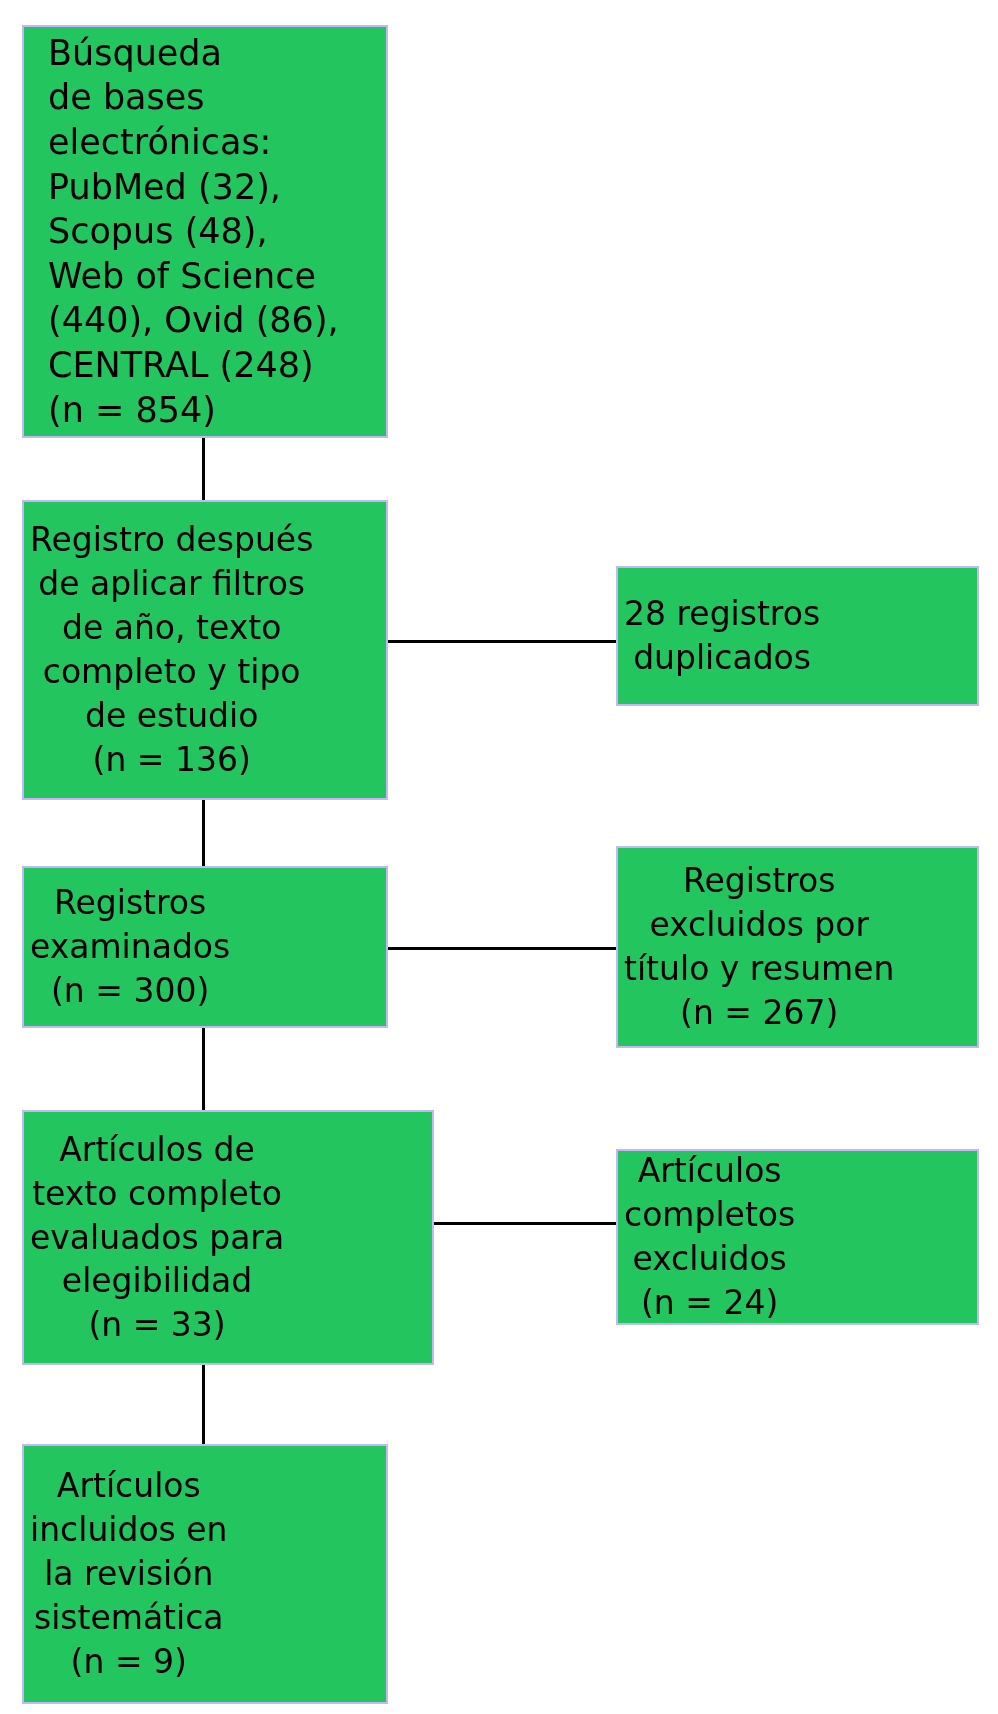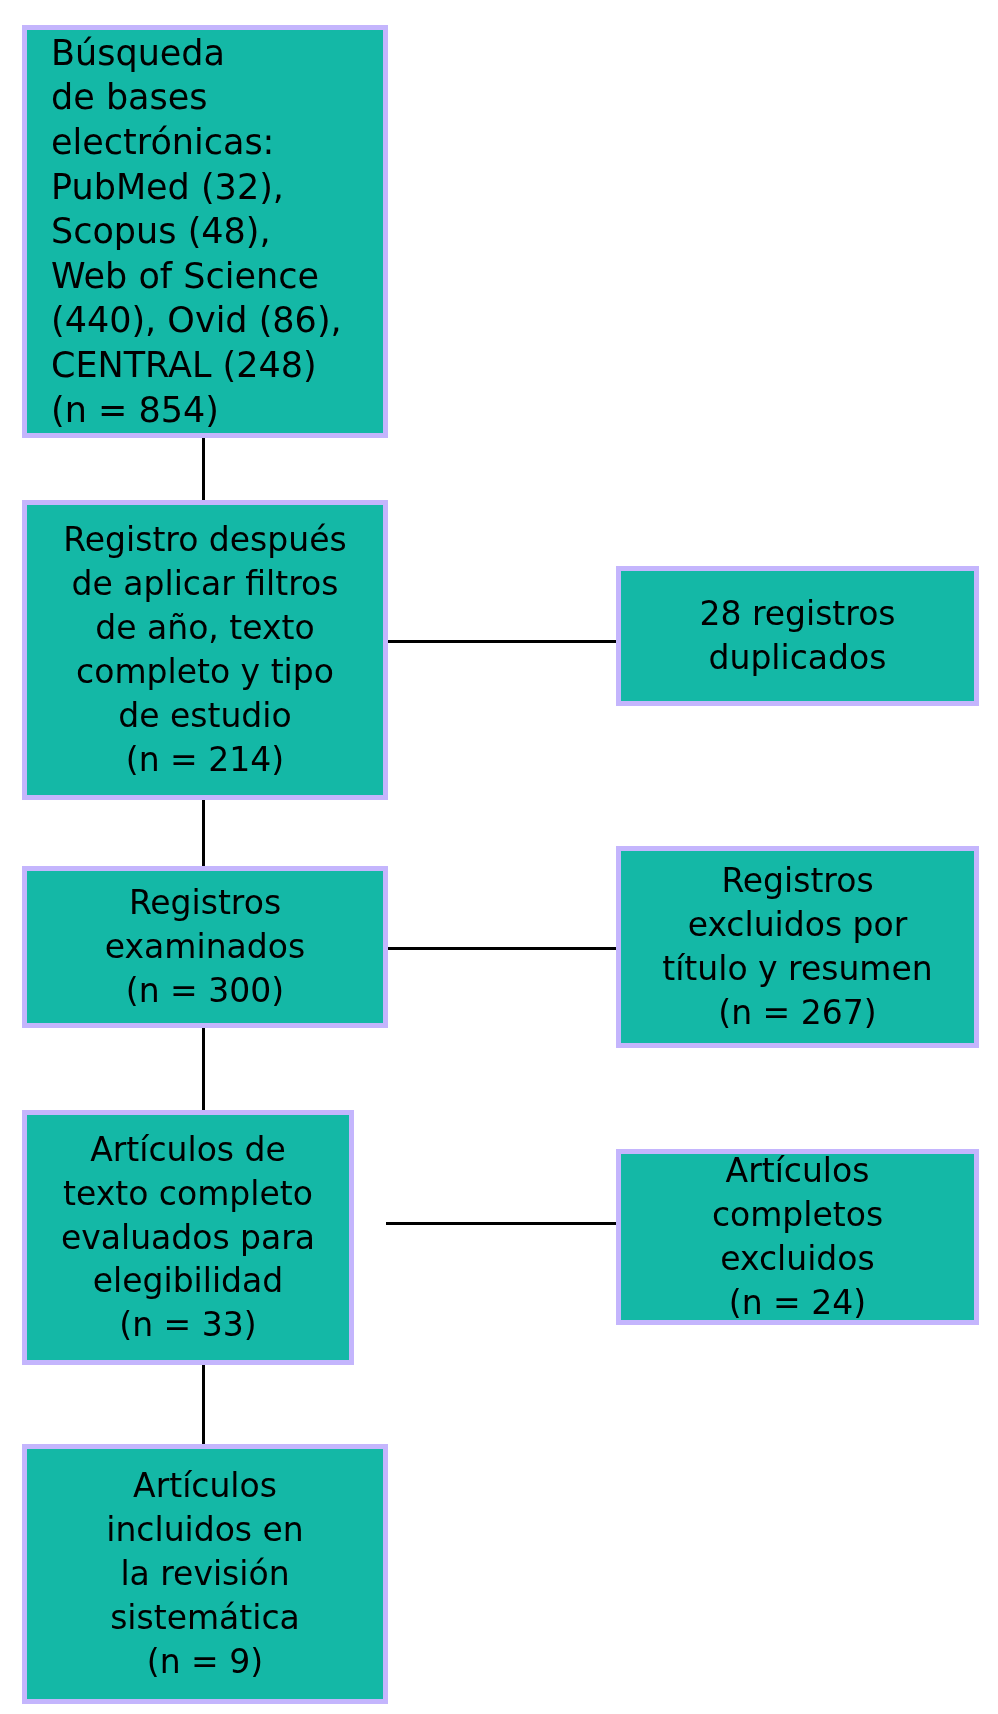--- a/index.html
+++ b/index.html
@@ -15,25 +15,24 @@
   #diagram {
     position: relative;
     width: 998px;
     height: 1714px;
     background: #ffffff;
     overflow: hidden;
   }
   .flow-box {
     position: absolute;
     box-sizing: border-box;
-    border: 5px solid #c4b5fd;
-    background: #14b8a6;
+    border: 2px solid #c4b5fd;
+    background: #22c55e;
     display: flex;
     align-items: center;
-    justify-content: center;
     text-align: center;
     z-index: 2;
   }
   .flow-box .box-text {
     display: block;
     white-space: pre-line;
     line-height: 1.30;
     letter-spacing: 0px;
     padding: 0 6px;
   }
@@ -41,21 +40,21 @@
   
   #box-sources    { left: 22px;  top: 25px;   width: 366px; height: 413px; }
   #box-sources .box-text   { font-size: 35px; line-height: 1.275; text-align: left; padding-left: 24px; width: 100%; }
 
   #box-filtered   { left: 22px;  top: 500px;  width: 366px; height: 300px; }
   #box-filtered .box-text  { font-size: 33px; line-height: 1.33; }
 
   #box-screened   { left: 22px;  top: 866px;  width: 366px; height: 162px; }
   #box-screened .box-text  { font-size: 33px; line-height: 1.33; }
 
-  #box-fulltext   { left: 22px;  top: 1110px; width: 332px; height: 255px; }
+  #box-fulltext   { left: 22px;  top: 1110px; width: 412px; height: 255px; }
   #box-fulltext .box-text  { font-size: 33px; line-height: 1.33; }
 
   #box-included   { left: 22px;  top: 1444px; width: 366px; height: 260px; }
   #box-included .box-text  { font-size: 33px; line-height: 1.33; }
 
   
   #box-duplicates { left: 616px; top: 566px;  width: 363px; height: 140px; }
   #box-duplicates .box-text { font-size: 33px; line-height: 1.33; }
 
   #box-excluded-title { left: 616px; top: 846px; width: 363px; height: 202px; }
@@ -107,21 +106,21 @@
 CENTRAL (248)
 (n = 854)</span>
   </div>
 
   <div class="flow-box" id="box-filtered">
     <span class="box-text">Registro después
 de aplicar filtros
 de año, texto
 completo y tipo
 de estudio
-(n = 214)</span>
+(n = 136)</span>
   </div>
 
   <div class="flow-box" id="box-screened">
     <span class="box-text">Registros
 examinados
 (n = 300)</span>
   </div>
 
   <div class="flow-box" id="box-fulltext">
     <span class="box-text">Artículos de

